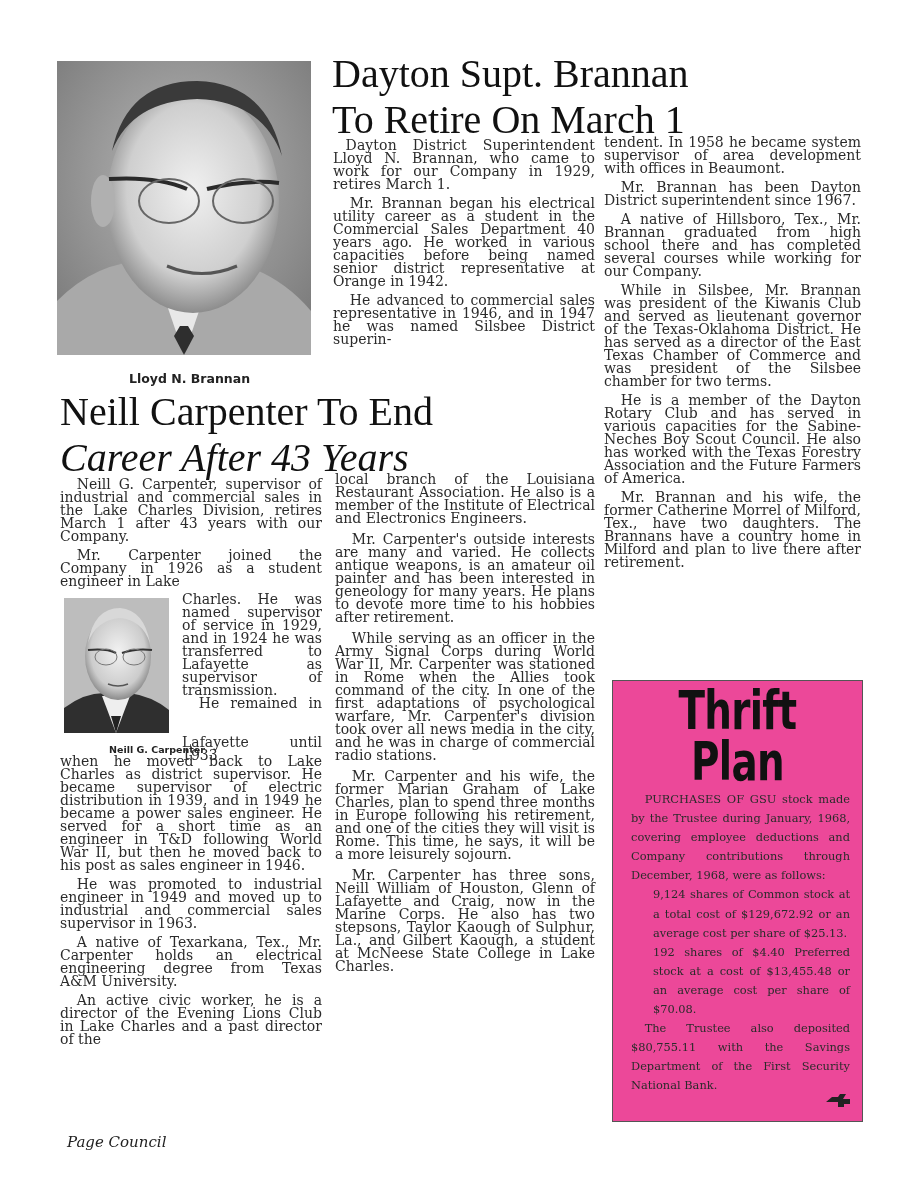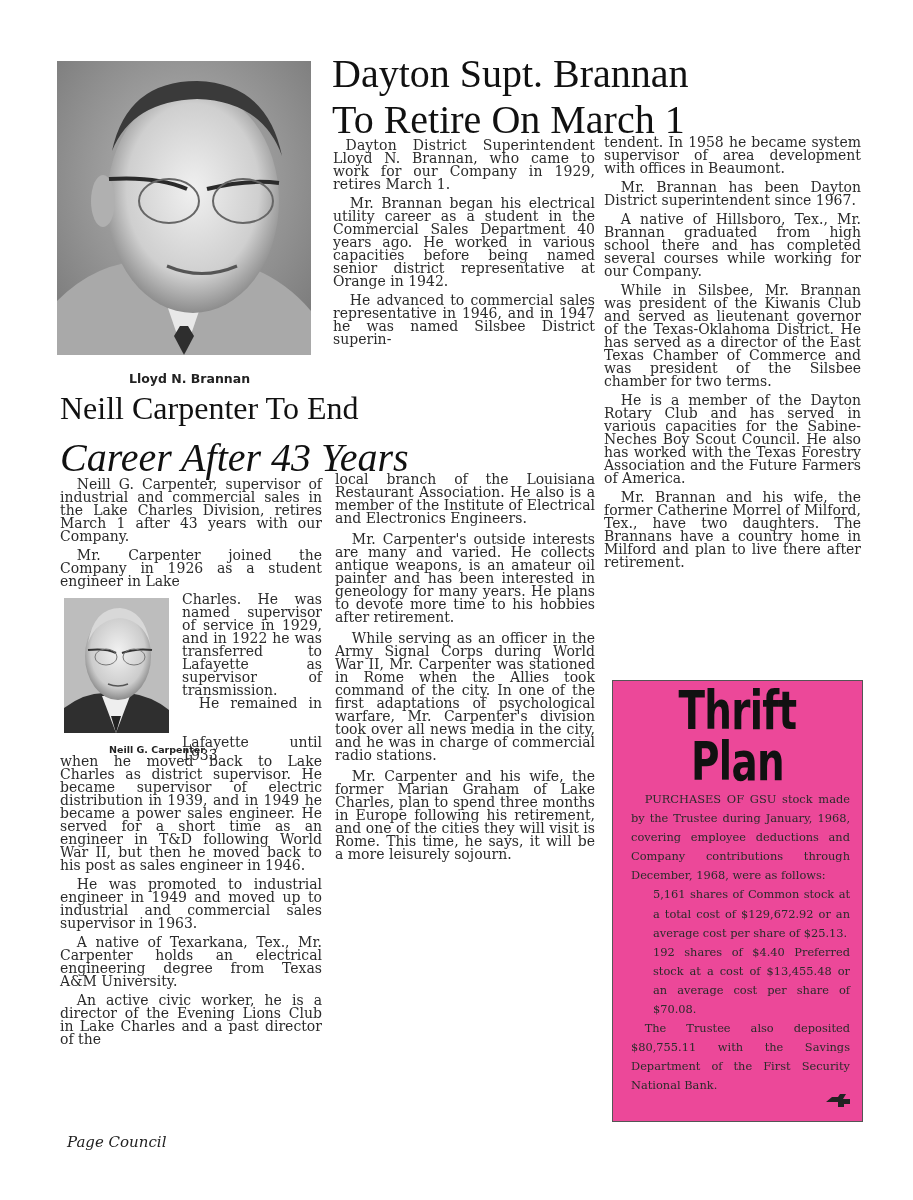--- a/index.html
+++ b/index.html
@@ -71,21 +71,21 @@
 
 <div class="col" style="left:604px; top:136px; width:257px;">
   <p class="noind">tendent. In 1958 he became system supervisor of area development with offices in Beaumont.</p>
   <p>Mr. Brannan has been Dayton District superintendent since 1967.</p>
   <p>A native of Hillsboro, Tex., Mr. Brannan graduated from high school there and has completed several courses while working for our Company.</p>
   <p>While in Silsbee, Mr. Brannan was president of the Kiwanis Club and served as lieutenant governor of the Texas-Oklahoma District. He has served as a director of the East Texas Chamber of Commerce and was president of the Silsbee chamber for two terms.</p>
   <p>He is a member of the Dayton Rotary Club and has served in various capacities for the Sabine-Neches Boy Scout Council. He also has worked with the Texas Forestry Association and the Future Farmers of America.</p>
   <p>Mr. Brannan and his wife, the former Catherine Morrel of Milford, Tex., have two daughters. The Brannans have a country home in Milford and plan to live there after retirement.</p>
 </div>
 
-<div class="abs headline" style="left:60px; top:392px; font-size:32px;">Neill Carpenter To End</div>
+<div class="abs headline" style="left:60px; top:392px; font-size:40px;">Neill Carpenter To End</div>
 <div class="abs headline" style="left:60px; top:438px; font-size:40px;font-style:italic;">Career After 43 Years</div>
 
 <div class="col" style="left:60px; top:478px; width:262px;">
   <p>Neill G. Carpenter, supervisor of industrial and commercial sales in the Lake Charles Division, retires March 1 after 43 years with our Company.</p>
   <p style="margin-bottom:0;">Mr. Carpenter joined the Company in 1926 as a student engineer in Lake</p>
 </div>
 
 <div class="photo" style="left:64px; top:598px; width:105px; height:135px;">
   <svg width="105" height="135" viewBox="0 0 105 135">
     <defs>
@@ -107,51 +107,52 @@
     </g>
     <g fill="none" stroke="#777" stroke-width="1">
       <ellipse cx="42" cy="59" rx="11" ry="8"></ellipse>
         <ellipse cx="70" cy="59" rx="11" ry="8"></ellipse>
     </g>
     <path d="M44 86 Q54 90 64 86" stroke="#555" stroke-width="1.5" fill="none"></path>
   </svg>
 </div>
 
 <div class="col" style="left:182px; top:593px; width:140px; text-align:justify;">
-  <p class="noind" style="margin-bottom:0;">Charles. He was named supervisor of service in 1929, and in 1922 he was transferred to Lafayette as supervisor of transmission.</p>
+  <p class="noind" style="margin-bottom:0;">Charles. He was named supervisor of service in 1929, and in 1924 he was transferred to Lafayette as supervisor of transmission.</p>
   <p style="margin:0; text-indent:1.2em; text-align-last:justify;">He remained in</p>
 </div>
 
 <div class="abs caption" style="left:67px; top:744px; font-size:9.5px;padding-left:42px;">Neill G. Carpenter</div>
 <div class="col" style="left:182px; top:736px; width:140px;">
   <p class="noind" style="text-align-last:justify; margin:0;">Lafayette until 1933</p>
 </div>
 
 <div class="col" style="left:60px; top:755px; width:262px;">
   <p class="noind">when he moved back to Lake Charles as district supervisor. He became supervisor of electric distribution in 1939, and in 1949 he became a power sales engineer. He served for a short time as an engineer in T&amp;D following World War II, but then he moved back to his post as sales engineer in 1946.</p>
   <p>He was promoted to industrial engineer in 1949 and moved up to industrial and commercial sales supervisor in 1963.</p>
   <p>A native of Texarkana, Tex., Mr. Carpenter holds an electrical engineering degree from Texas A&amp;M University.</p>
   <p style="margin-bottom:0;">An active civic worker, he is a director of the Evening Lions Club in Lake Charles and a past director of the</p>
 </div>
 
 <div class="col" style="left:335px; top:473px; width:260px;">
   <p class="noind" style="margin-bottom:8px;">local branch of the Louisiana Restaurant Association. He also is a member of the Institute of Electrical and Electronics Engineers.</p>
   <p style="margin-bottom:8px;">Mr. Carpenter's outside interests are many and varied. He collects antique weapons, is an amateur oil painter and has been interested in geneology for many years. He plans to devote more time to his hobbies after retirement.</p>
   <p style="margin-bottom:8px;">While serving as an officer in the Army Signal Corps during World War II, Mr. Carpenter was stationed in Rome when the Allies took command of the city. In one of the first adaptations of psychological warfare, Mr. Carpenter's division took over all news media in the city, and he was in charge of commercial radio stations.</p>
   <p style="margin-bottom:8px;">Mr. Carpenter and his wife, the former Marian Graham of Lake Charles, plan to spend three months in Europe following his retirement, and one of the cities they will visit is Rome. This time, he says, it will be a more leisurely sojourn.</p>
+  <p>Mr. Carpenter has three sons, Neill William of Houston, Glenn of Lafayette and Craig, now in the Marine Corps. He also has two stepsons, Taylor Kaough of Sulphur, La., and Gilbert Kaough, a student at McNeese State College in Lake Charles.</p>
 </div>
 
 <div class="thrift-box" style="left:612px; top:680px; width:249px; height:440px;">
   <div class="thrift-title" style="margin-top:4px; height:98px;">
     <div>Thrift</div>
     <div>Plan</div>
   </div>
   <div class="thrift-text" style="padding:0 12px 0 18px;margin-top:7px;">
     <p class="ind">PURCHASES OF GSU stock made by the Trustee during January, 1968, covering employee deductions and Company contributions through December, 1968, were as follows:</p>
-    <p class="sub">5,161 shares of Common stock at a total cost of $129,672.92 or an average cost per share of $25.13.</p>
+    <p class="sub">9,124 shares of Common stock at a total cost of $129,672.92 or an average cost per share of $25.13.</p>
     <p class="sub">192 shares of $4.40 Preferred stock at a cost of $13,455.48 or an average cost per share of $70.08.</p>
     <p class="ind">The Trustee also deposited $80,755.11 with the Savings Department of the First Security National Bank.</p>
   </div>
   <div class="abs" style="right:12px; bottom:10px;">
     <svg width="24" height="14" viewBox="0 0 24 14">
       <path d="M0 9 L6 4 L12 4 L14 1 L20 1 L17 6 L24 6 L24 11 L18 11 L18 14 L12 14 L12 9 Z" fill="#222"></path>
     </svg>
   </div>
 </div>
 

